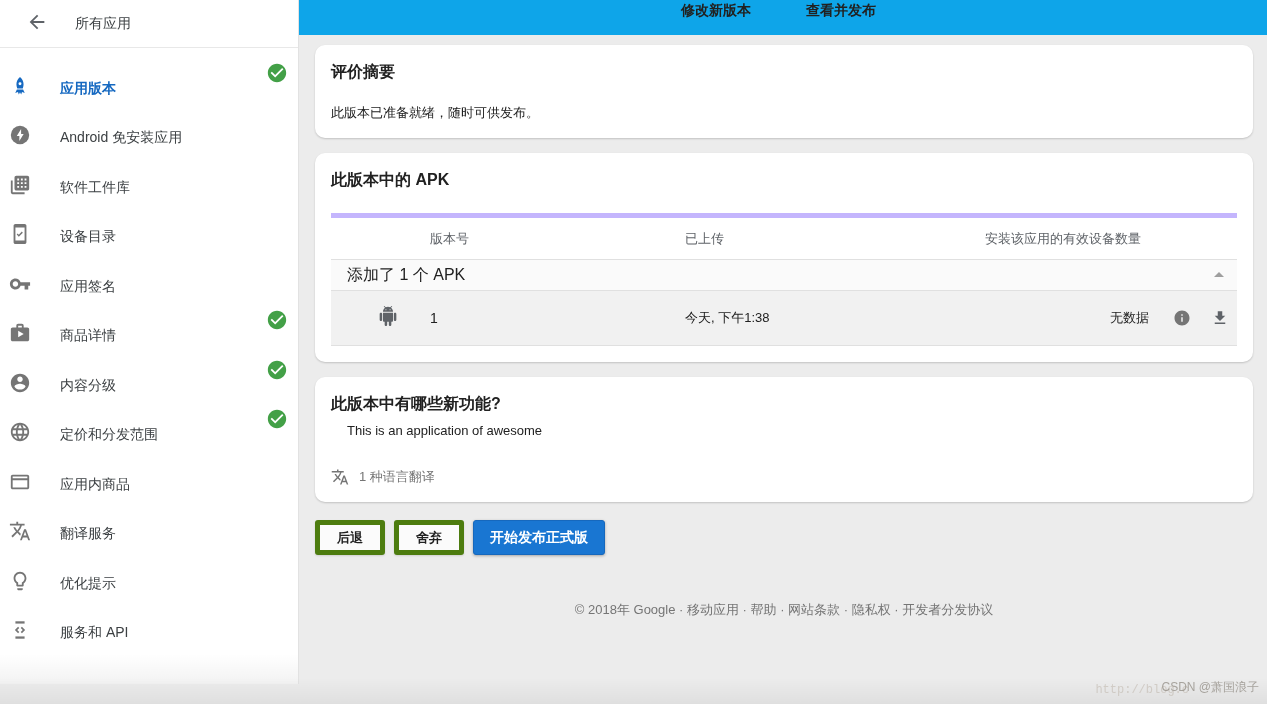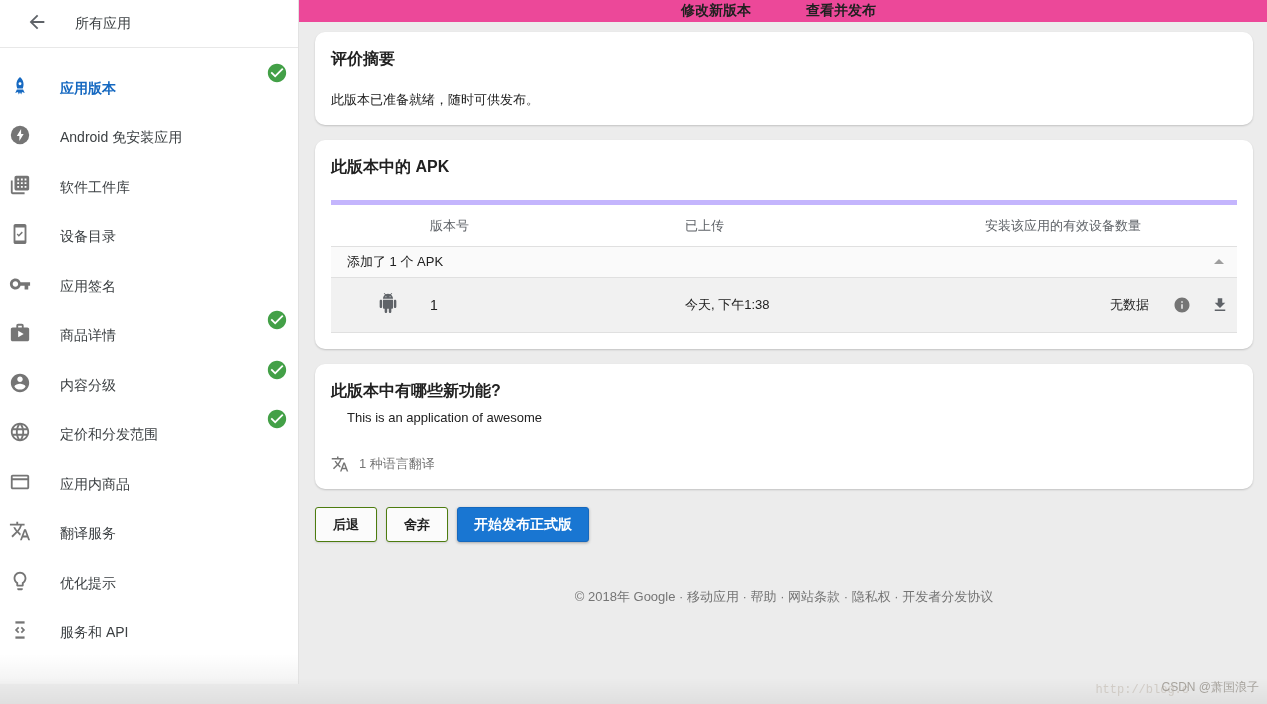--- a/index.html
+++ b/index.html
@@ -18,21 +18,21 @@
   .nav-item .ic { width:24px; height:24px; display:flex; align-items:center; }
   .nav-item .lbl { margin-left:27px; font-size:14px; color:#3c4043; font-weight:500; }
   .nav-item.selected .lbl { color:#1669c1; font-weight:700; }
   .nav-item .check { position:absolute; right:10px; top:50%; transform:translateY(-50%);
     width:22px; height:22px; }
   .sb-fade { position:absolute; bottom:0; left:0; width:100%; height:30px;
     background:linear-gradient(to bottom, rgba(0,0,0,0), rgba(0,0,0,0.05)); pointer-events:none; }
 
   
   .content { position:absolute; left:299px; top:0; width:968px; height:704px; }
-  .topstrip { position:relative; width:100%; height:22px; background:#ec4899; }
+  .topstrip { position:relative; width:100%; height:35px; background:#0ea5e9; }
   .topstrip .tab { position:absolute; top:2px; transform:translateX(-50%);
     font-size:14px; font-weight:700; color:#212121; cursor:pointer; white-space:nowrap; }
   .tab.t0 { left:417px; } .tab.t1 { left:542px; }
 
   .cards { padding:10px 14px 0 16px; }
   .card { width:938px; background:#fff; border-radius:10px;
     box-shadow:0 1px 2px rgba(0,0,0,0.18); }
   .card + .card { margin-top:15px; }
   .card-pad { padding:16px; }
   .card-title { font-size:16px; font-weight:700; color:#212121; line-height:22px; }
@@ -42,21 +42,21 @@
 
   
   .apk-table { margin-top:22px; border-top:5px solid #c4b5fd; }
   .tbl-header { position:relative; height:42px; border-bottom:1px solid #e0e0e0; }
   .tbl-header .h { position:absolute; top:50%; transform:translateY(-50%);
     font-size:13px; color:#5f6368; font-weight:500; }
   .h-version { left:99px; } .h-uploaded { left:354px; }
   .h-devices { right:96px; }
   .grp-row { position:relative; height:31px; background:#fafafa; border-bottom:1px solid #e0e0e0; }
   .grp-row .g-lbl { position:absolute; left:16px; top:50%; transform:translateY(-50%);
-    font-size:13px; color:#212121; }
+    font-size:16px; color:#212121; }
   .grp-row .g-collapse { position:absolute; right:6px; top:50%; transform:translateY(-50%);
     width:24px; height:24px; cursor:pointer; }
   .apk-row { position:relative; height:55px; background:#f1f1f1; border-bottom:1px solid #e0e0e0; }
   .apk-row .c-android { position:absolute; left:47px; top:50%; transform:translateY(-50%); }
   .apk-row .c-version { position:absolute; left:99px; top:50%; transform:translateY(-50%);
     font-size:14px; color:#212121; }
   .apk-row .c-uploaded { position:absolute; left:354px; top:50%; transform:translateY(-50%);
     font-size:13px; color:#212121; }
   .apk-row .r-cluster { position:absolute; right:8px; top:0; height:100%;
     display:flex; align-items:center; }
@@ -66,21 +66,21 @@
 
   
   .lang-line { margin-top:20px; font-size:13px; color:#757575; }
   .notes { margin-top:8px; margin-left:16px; font-size:13px; color:#212121; }
   .trans-line { margin-top:30px; display:flex; align-items:center; }
   .trans-line .t-ic { width:18px; height:18px; margin-right:10px; display:flex; }
   .trans-line .t-lbl { font-size:13px; color:#757575; }
 
   
   .actions { display:flex; align-items:center; margin:18px 14px 0 16px; width:938px; }
-  .btn { height:35px; padding:0 17px; border:1px solid #4d7c0f; border-radius:3px;
+  .btn { height:35px; padding:0 17px; border:5px solid #4d7c0f; border-radius:3px;
     background:#fbfbfb; box-shadow:0 1px 2px rgba(0,0,0,0.12);
     font-size:13px; font-weight:700; color:#212121; cursor:pointer;
     font-family:"Liberation Sans","DejaVu Sans",sans-serif; }
   .btn + .btn { margin-left:9px; }
   .btn-primary { margin-left:auto; background:#1976d2; border:1px solid #1668bd;
     color:#fff; font-size:14px; padding:0 16px; box-shadow:0 1px 3px rgba(0,0,0,0.3); }
 
   .footer { width:938px; margin:46px 0 0 16px; text-align:center;
     font-size:13px; color:#757575; }
 

